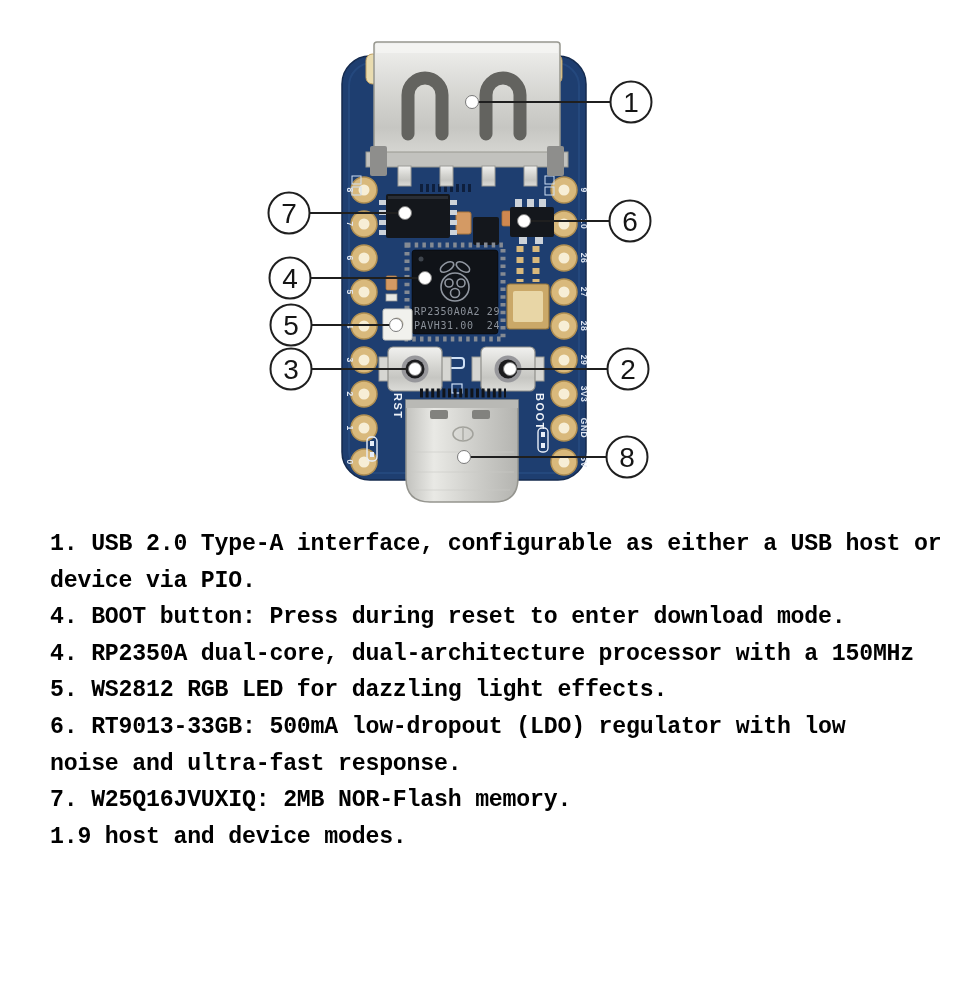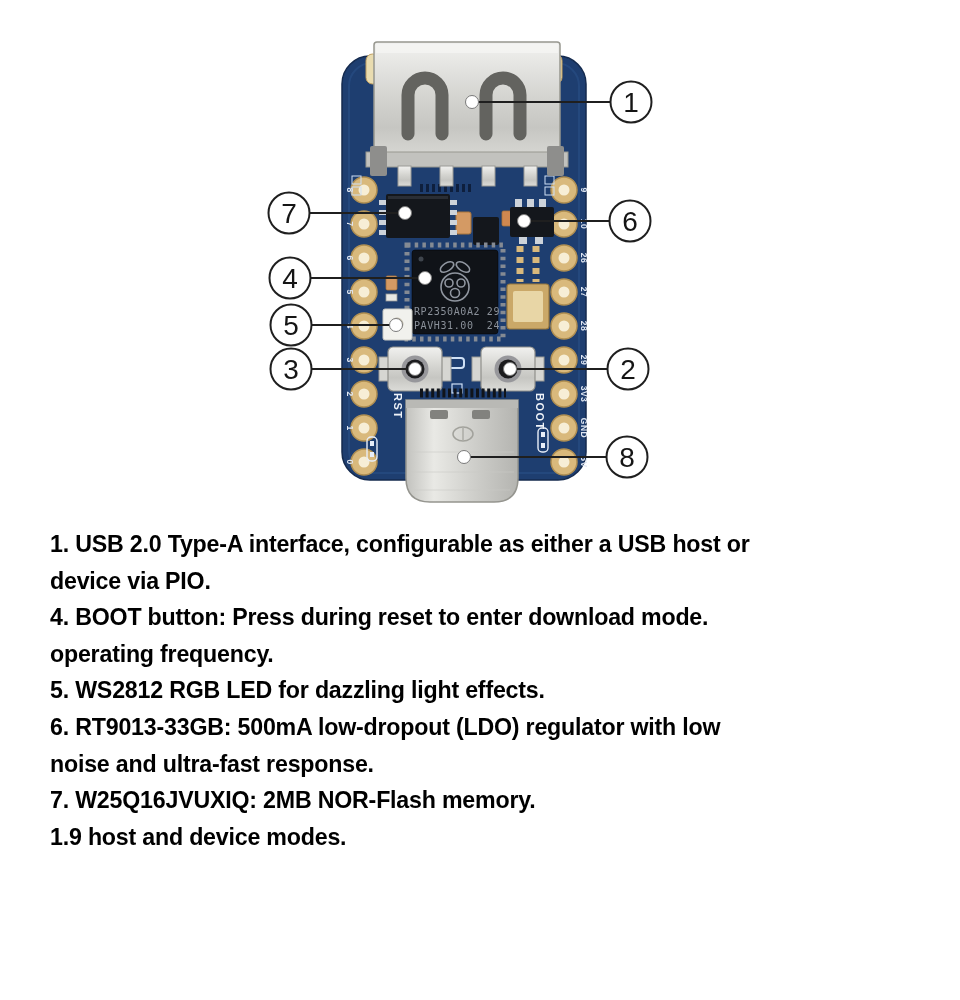--- a/index.html
+++ b/index.html
@@ -4,21 +4,21 @@
 <style>
   html,body{margin:0;padding:0;}
   body{
     width:960px;height:1000px;background:#ffffff;position:relative;
     font-family:"Liberation Sans",sans-serif;overflow:hidden;
   }
   .figure-wrap{position:absolute;left:0;top:0;width:960px;height:515px;}
   .figure-wrap svg{display:block;}
   .features{
     position:absolute;left:50px;top:526px;width:880px;
-    font-family:Liberation Sans, sans-serif;
+    font-family:Liberation Mono, monospace;
     font-weight:bold;font-size:23.2px;line-height:36.6px;
     color:#000;letter-spacing:-0.2px;white-space:nowrap;
   }
   .f-line{height:36.6px;}
   svg text{font-family:"Liberation Sans",sans-serif;}
   .pinlbl{font-size:8.5px;font-weight:bold;fill:#dfe6f2;letter-spacing:.5px;}
   .silk{font-size:11px;font-weight:bold;fill:#eef2f8;letter-spacing:1.5px;}
   .chiptxt{font-family:"DejaVu Sans Mono","Liberation Mono",monospace;font-size:10px;fill:#8a9099;letter-spacing:.6px;white-space:pre;}
   .callout-num{font-size:28px;fill:#151515;}
   .callout-line{stroke:#1f1f1f;stroke-width:2;}
@@ -275,19 +275,19 @@
       <text class="callout-num" x="627" y="467" text-anchor="middle">8</text>
     </g>
   </g>
 </svg>
 </div>
 
 <div class="features">
   <div class="f-line">1. USB 2.0 Type-A interface, configurable as either a USB host or</div>
   <div class="f-line">device via PIO.</div>
   <div class="f-line">4. BOOT button: Press during reset to enter download mode.</div>
-  <div class="f-line">operating frequency.</div>
+  <div class="f-line">4. RP2350A dual-core, dual-architecture processor with a 150MHz</div>
   <div class="f-line">5. WS2812 RGB LED for dazzling light effects.</div>
   <div class="f-line">6. RT9013-33GB: 500mA low-dropout (LDO) regulator with low</div>
   <div class="f-line">noise and ultra-fast response.</div>
   <div class="f-line">7. W25Q16JVUXIQ: 2MB NOR-Flash memory.</div>
   <div class="f-line">1.9 host and device modes.</div>
 </div>
 
 </body></html>

